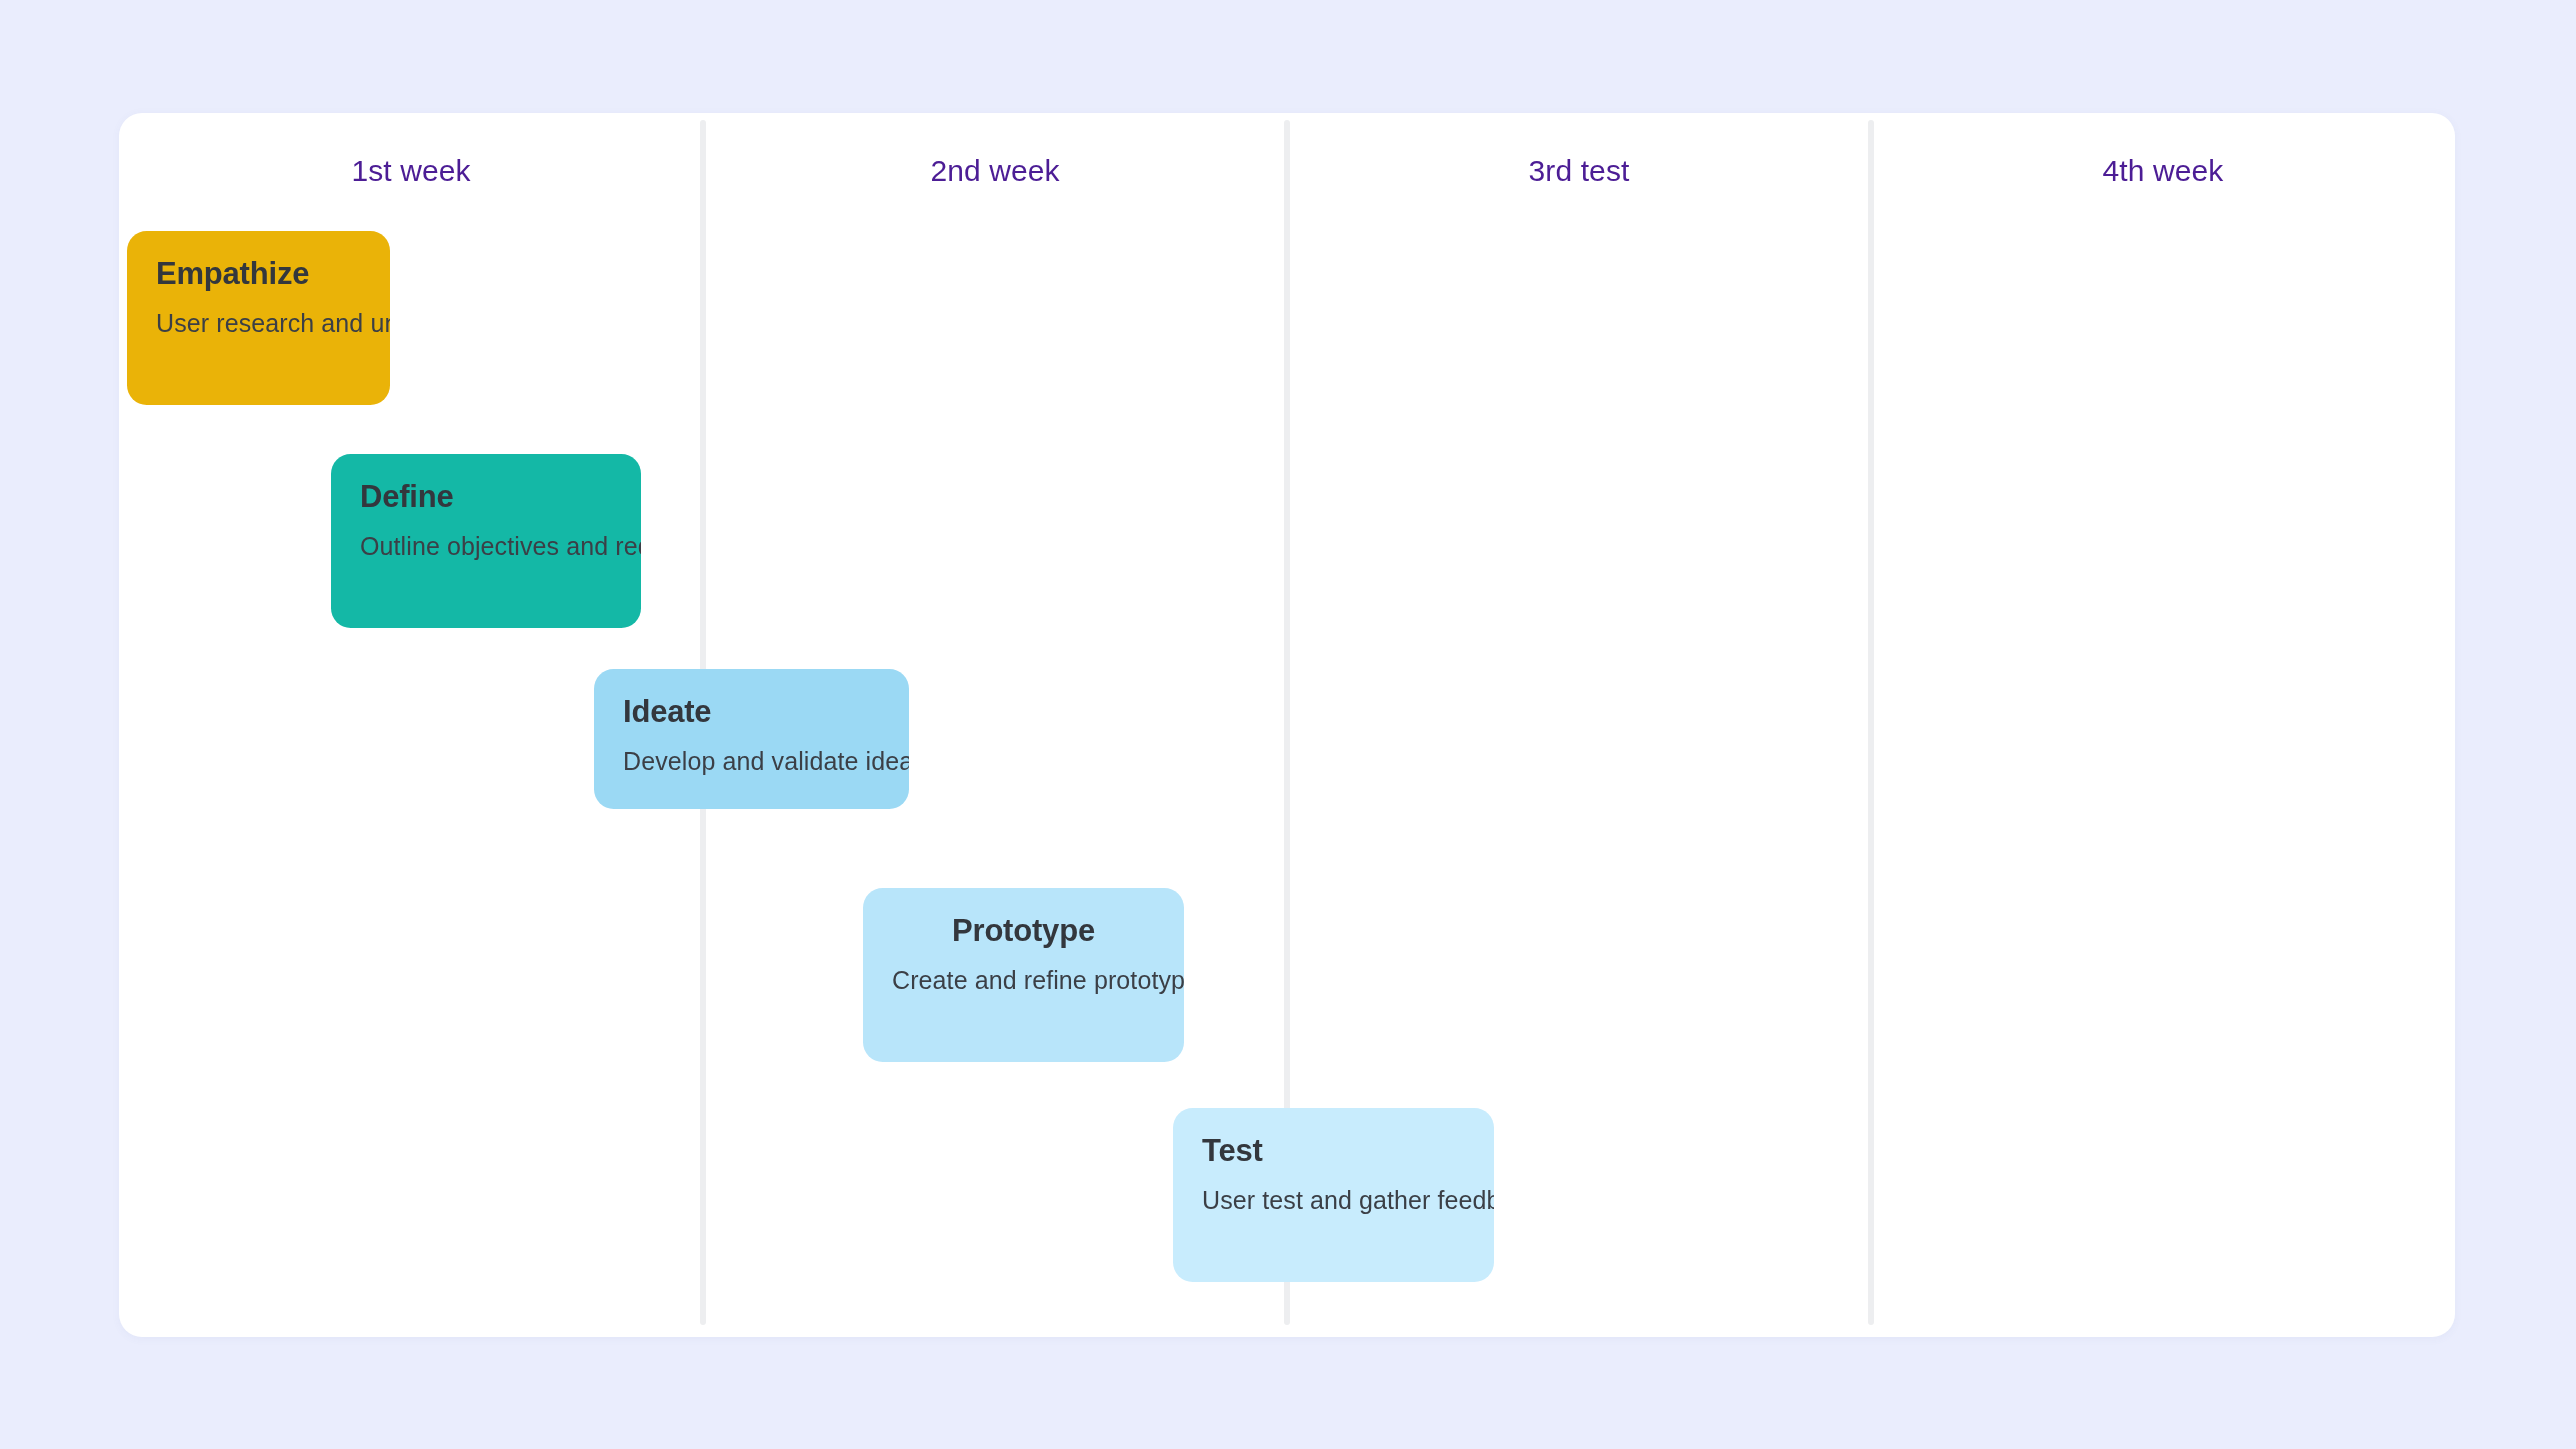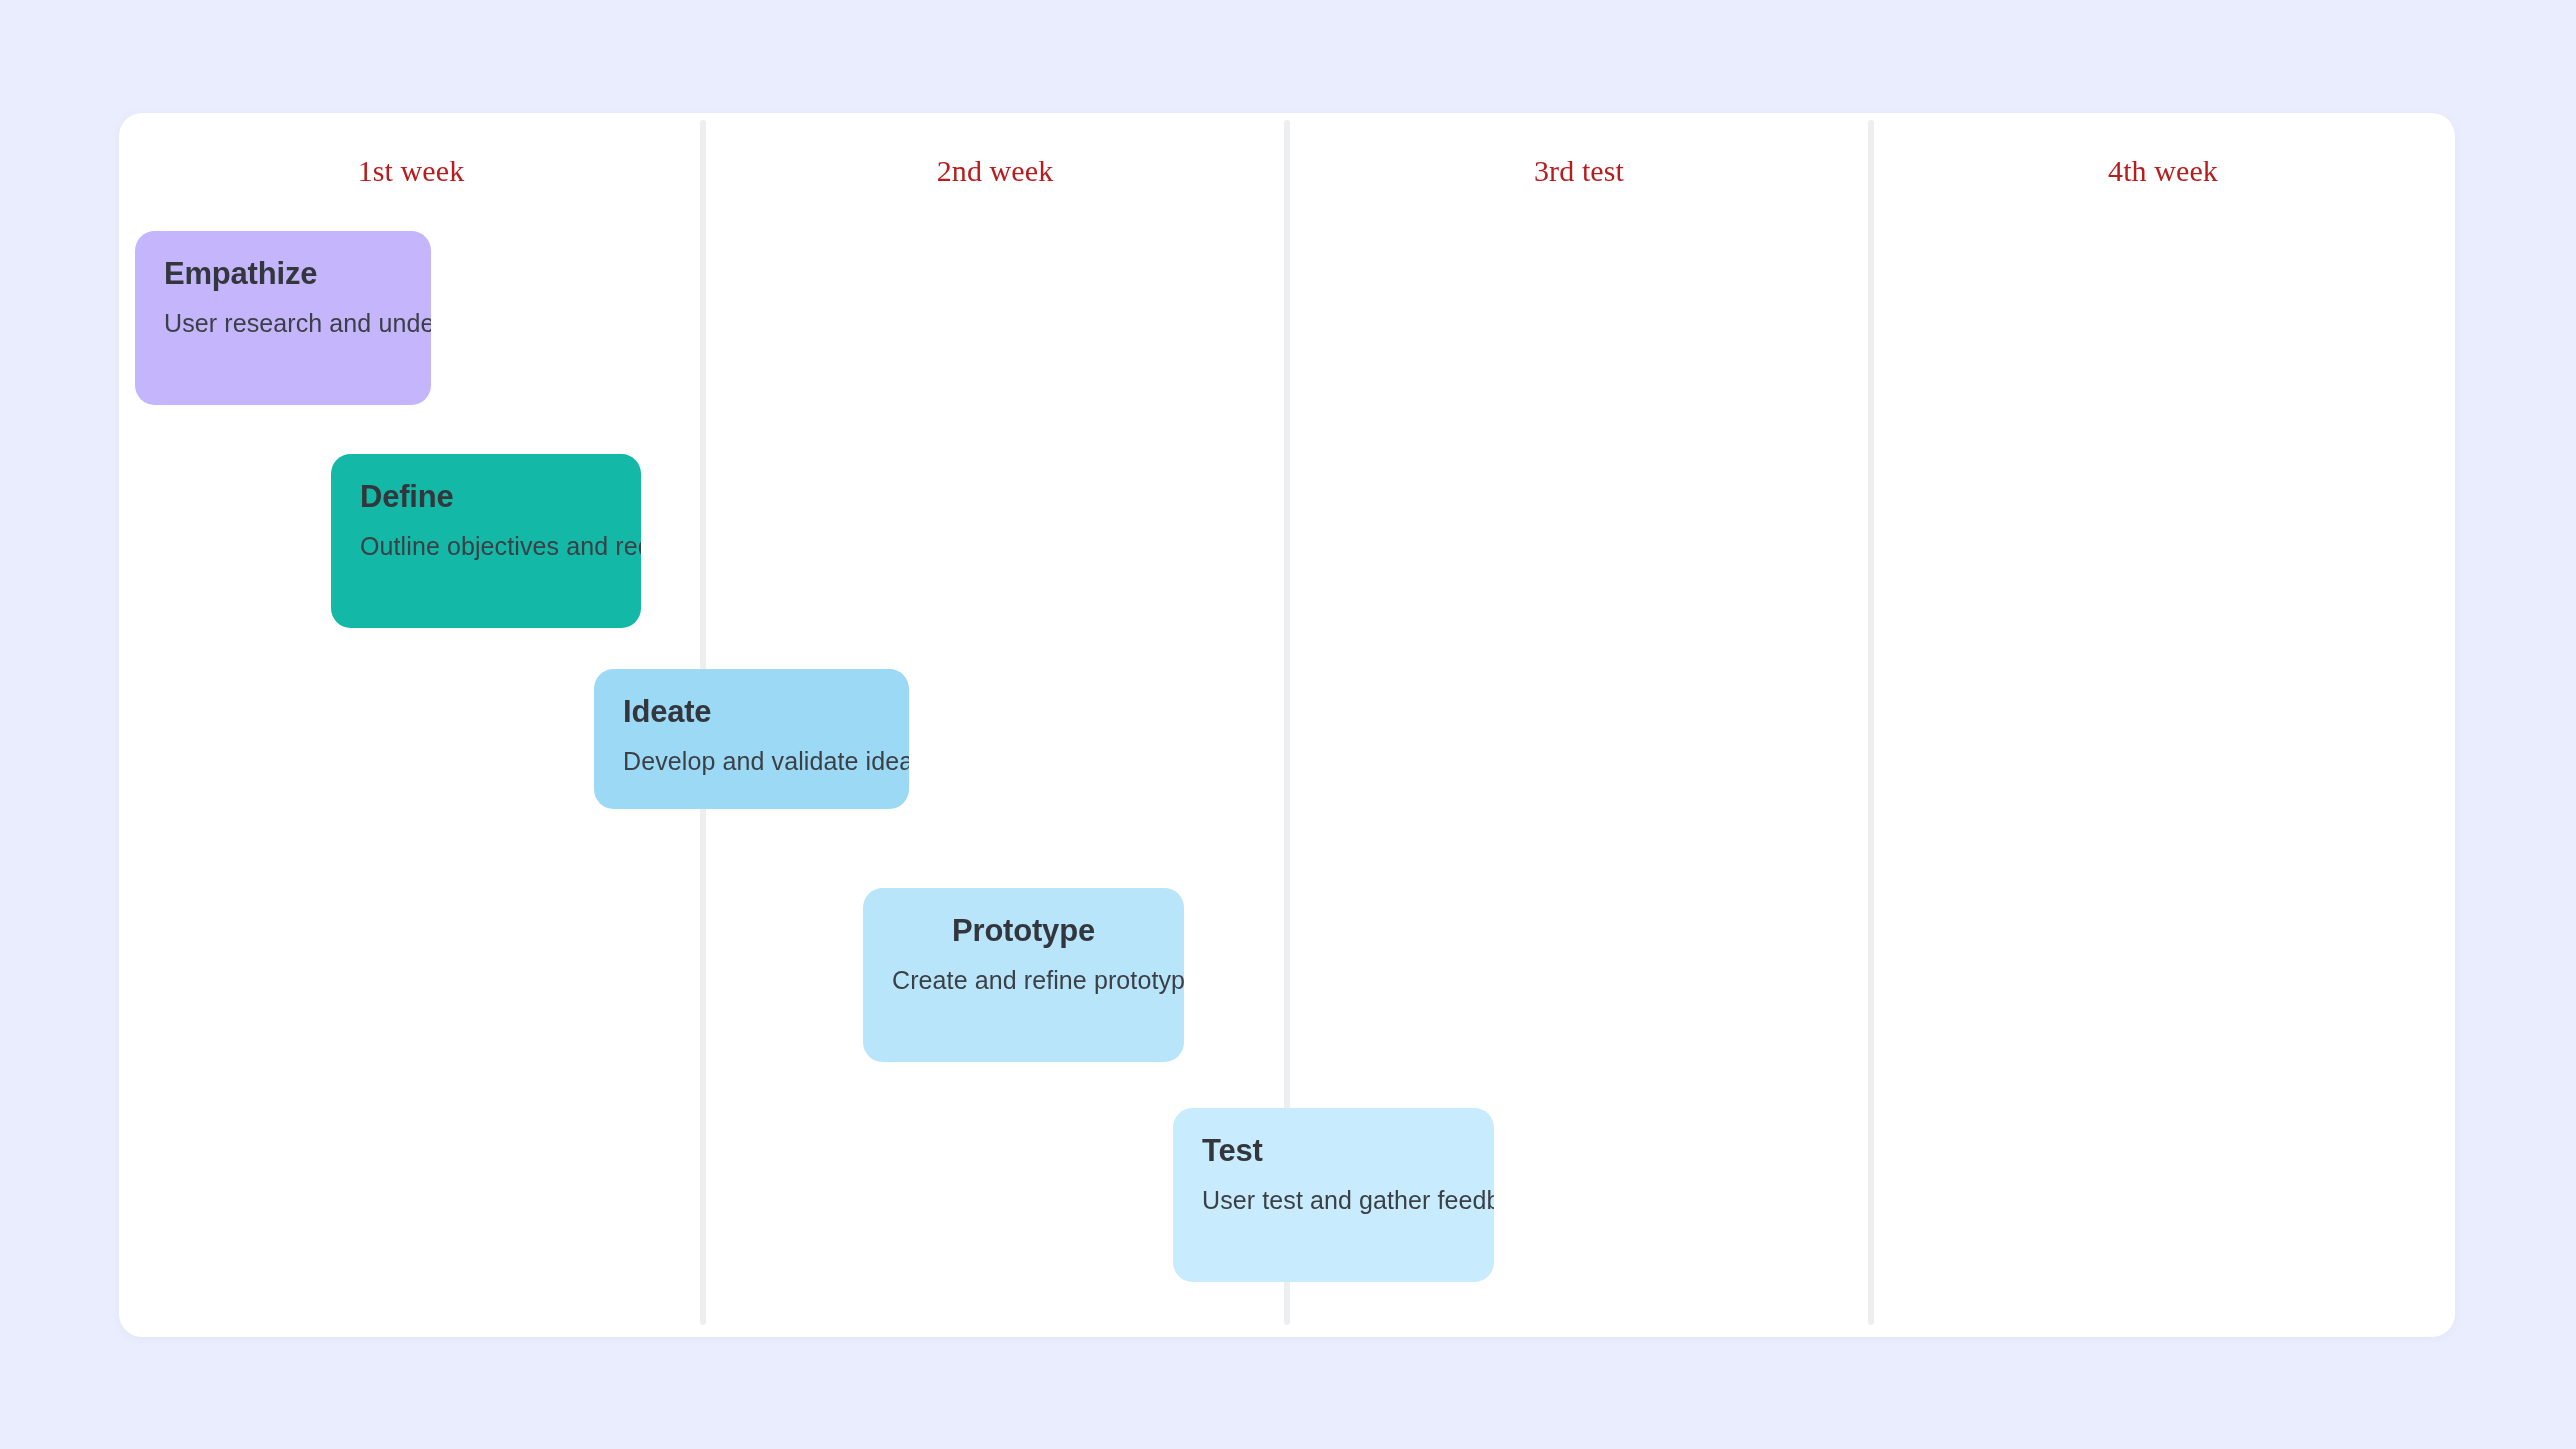--- a/index.html
+++ b/index.html
@@ -57,24 +57,23 @@
     display: none;
   }
   .column-header {
     position: absolute;
     top: 41px;
     left: 0;
     right: 0;
     text-align: center;
     font-size: 30px;
     font-weight: 400;
-    color: #b91c1c;
+    color: #4c1d95;
     letter-spacing: 0.1px;
     white-space: nowrap;
-    font-family: Liberation Serif, serif;
   }
 
   
   .bars-layer {
     position: absolute;
     inset: 0;
   }
   .task-bar {
     position: absolute;
     box-sizing: border-box;
@@ -120,21 +119,21 @@
         <div class="column-header">3rd test</div>
       </div>
       <div class="column">
         <div class="column-divider"></div>
         <div class="column-header">4th week</div>
       </div>
     </div>
 
     <div class="bars-layer">
 
-      <div class="task-bar" style="left: 16px; width: 296px; top: 118px; height: 174px; background: #c4b5fd;">
+      <div class="task-bar" style="left: 8px; width: 263px; top: 118px; height: 174px; background: #eab308;">
         <div class="task-title">Empathize</div>
         <div class="task-desc">User research and understanding.</div>
       </div>
 
       <div class="task-bar" style="left: 212px; width: 310px; top: 341px; height: 174px; background: #14b8a6;">
         <div class="task-title">Define</div>
         <div class="task-desc">Outline objectives and requirements.</div>
       </div>
 
       <div class="task-bar" style="left: 475px; width: 315px; top: 556px; height: 140px; background: rgb(155, 217, 244);">

